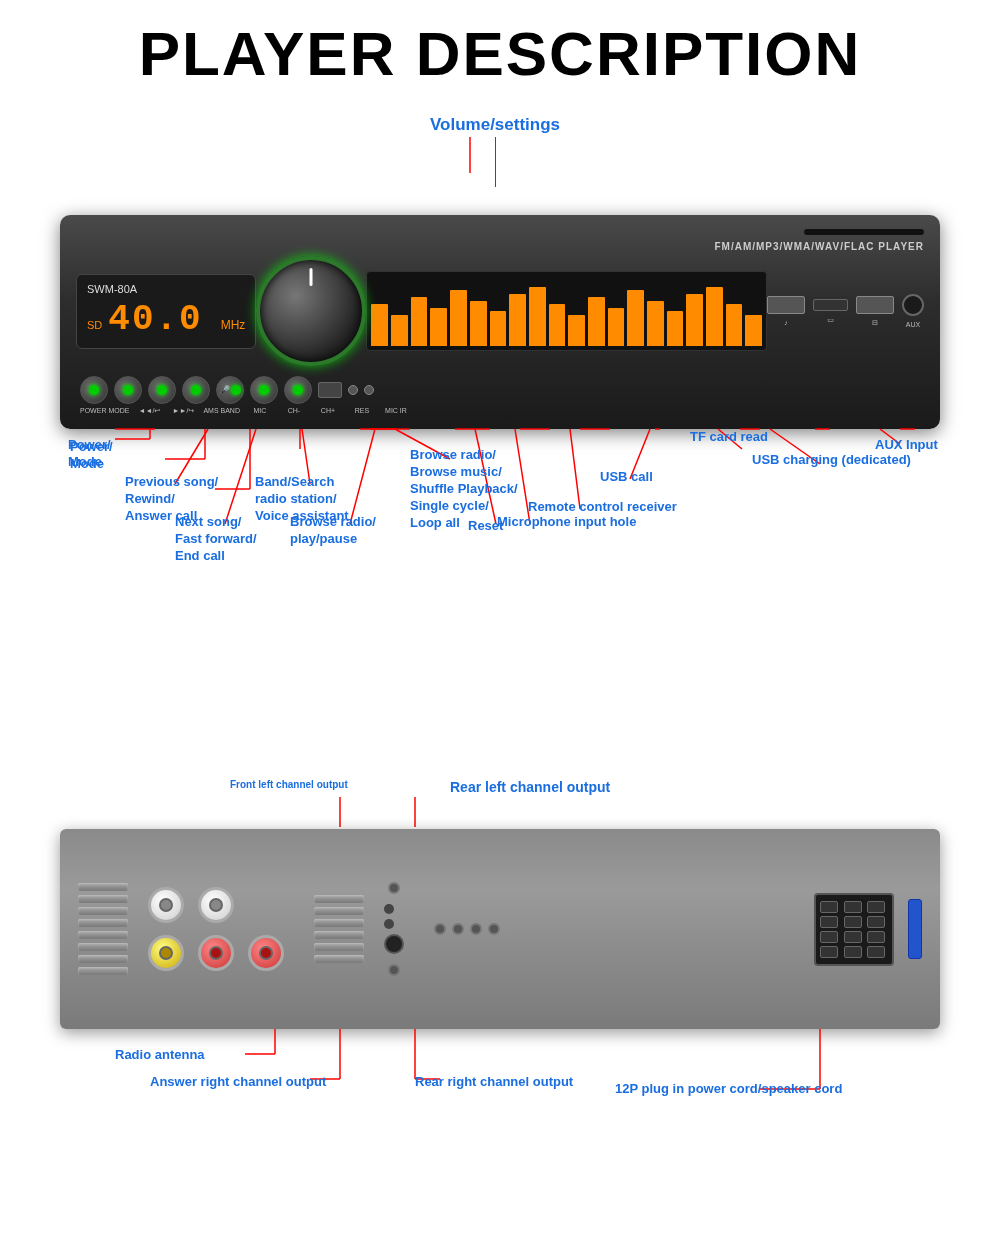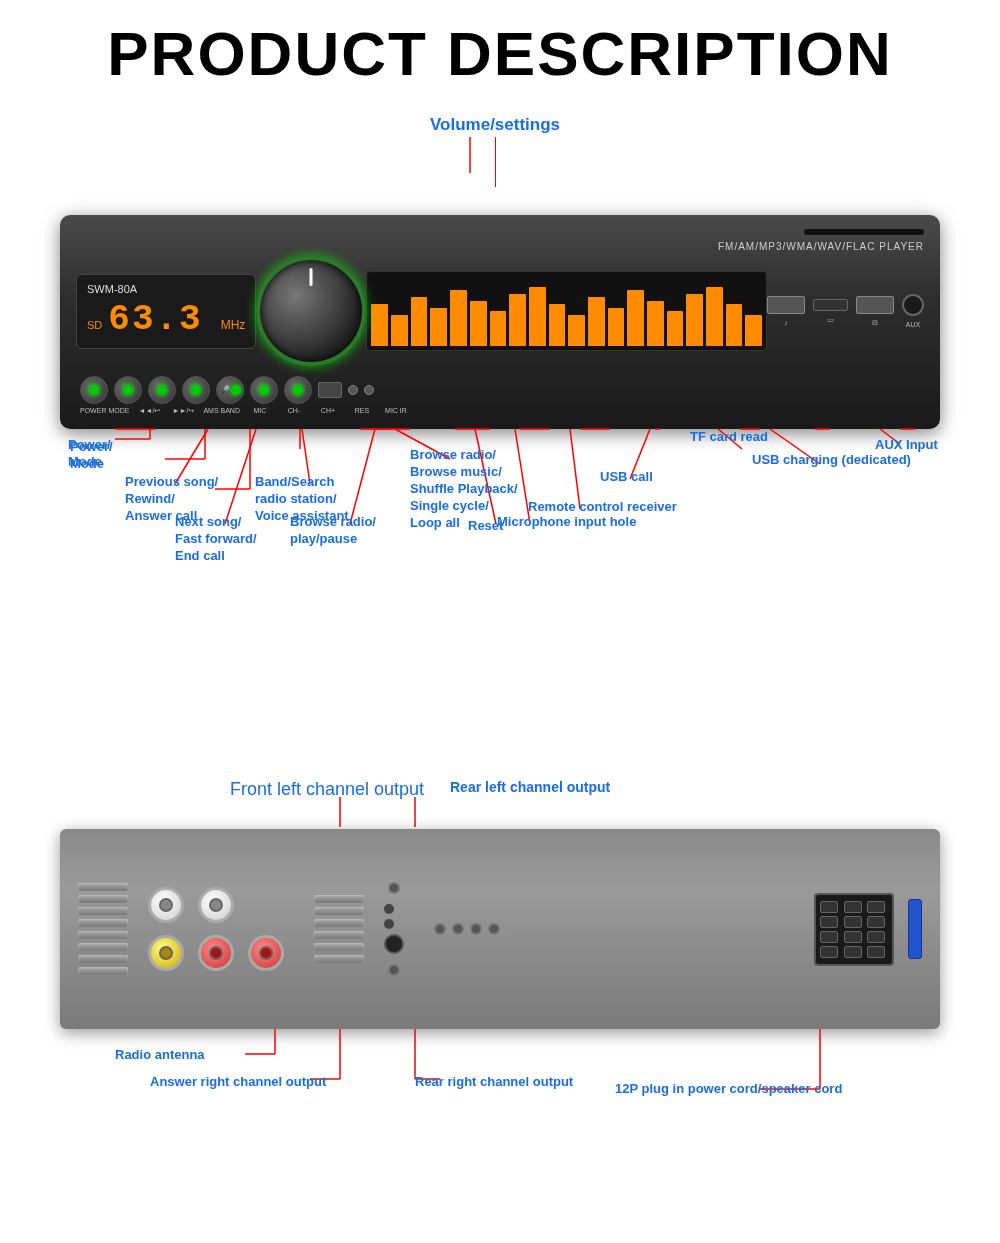--- a/index.html
+++ b/index.html
@@ -55,20 +55,21 @@
       background: linear-gradient(180deg, #4a4a4a 0%, #2d2d2d 40%, #1a1a1a 100%);
       border-radius: 10px;
       padding: 14px 16px;
       box-shadow: 0 4px 18px rgba(0,0,0,0.5);
     }
 
     .device-top-label {
       display: flex;
       justify-content: flex-end;
       margin-bottom: 4px;
+      font-weight: bold;
     }
     .device-top-label span {
       color: #ccc;
       font-size: 10px;
       letter-spacing: 1px;
     }
 
     .device-main-row {
       display: flex;
       align-items: center;
@@ -398,21 +399,21 @@
       top: 0; left: 0;
       width: 100%;
       height: 100%;
       pointer-events: none;
       overflow: visible;
     }
   </style>
 </head>
 <body>
 
-<h1 class="page-title">PRODUCT DESCRIPTION</h1>
+<h1 class="page-title">PLAYER DESCRIPTION</h1>
 
 <div class="front-section">
 
   <div style="position:relative; width:880px; margin:6px auto; height:60px;">
     <div class="label-volume" style="position:absolute; top:0; left:370px; text-align:center;">
       <span>Volume/settings</span>
     </div>
     <svg style="position:absolute;top:0;left:0;width:100%;height:60px;" overflow="visible">
       <line x1="410" y1="22" x2="410" y2="58" stroke="red" stroke-width="1.5"></line>
     </svg>
@@ -424,21 +425,21 @@
     </div>
     <div class="device-top-label">
       <span>FM/AM/MP3/WMA/WAV/FLAC PLAYER</span>
     </div>
     <div class="device-main-row">
 
       <div class="display-panel">
         <div class="display-model">SWM-80A</div>
         <div class="display-freq">
           <span class="display-sd">SD</span>
-          <span class="display-number">63.3</span>
+          <span class="display-number">40.0</span>
           <span class="display-mhz">MHz</span>
         </div>
       </div>
 
       <div class="volume-knob-wrap">
         <div class="volume-knob"></div>
       </div>
 
       <div class="eq-display" id="eq-bars">
           <div class="eq-bar" style="height: 60%;"></div>
@@ -584,21 +585,21 @@
     <div class="ann-label" style="top:40px;left:540px;">USB call</div>
     <div class="ann-label" style="top:0;left:630px;">TF card read</div>
     <div class="ann-label" style="top:23px;left:692px;">USB charging (dedicated)</div>
     <div class="ann-label" style="top:8px;left:815px;">AUX Input</div>
   </div>
 </div>
 
 <div class="back-section">
 
   <div style="position:relative;width:880px;margin:0 auto;height:50px;">
-    <div style="position:absolute;left:170px;top:0;color:#1a6ee0;font-size:18px;font-weight:normal;">Front left channel output</div>
+    <div style="position:absolute;left:170px;top:0;color:#1a6ee0;font-size:10px;font-weight:bold;">Front left channel output</div>
     <div style="position:absolute;left:390px;top:0;color:#1a6ee0;font-size:14px;font-weight:bold;">Rear left channel output</div>
     <svg style="position:absolute;top:0;left:0;width:100%;height:50px;pointer-events:none;overflow:visible;">
       <line x1="280" y1="18" x2="280" y2="48" stroke="red" stroke-width="1.5"></line>
       <line x1="355" y1="18" x2="355" y2="48" stroke="red" stroke-width="1.5"></line>
     </svg>
   </div>
 
   <div class="device-back">
 
     <div class="back-left-ribs">

